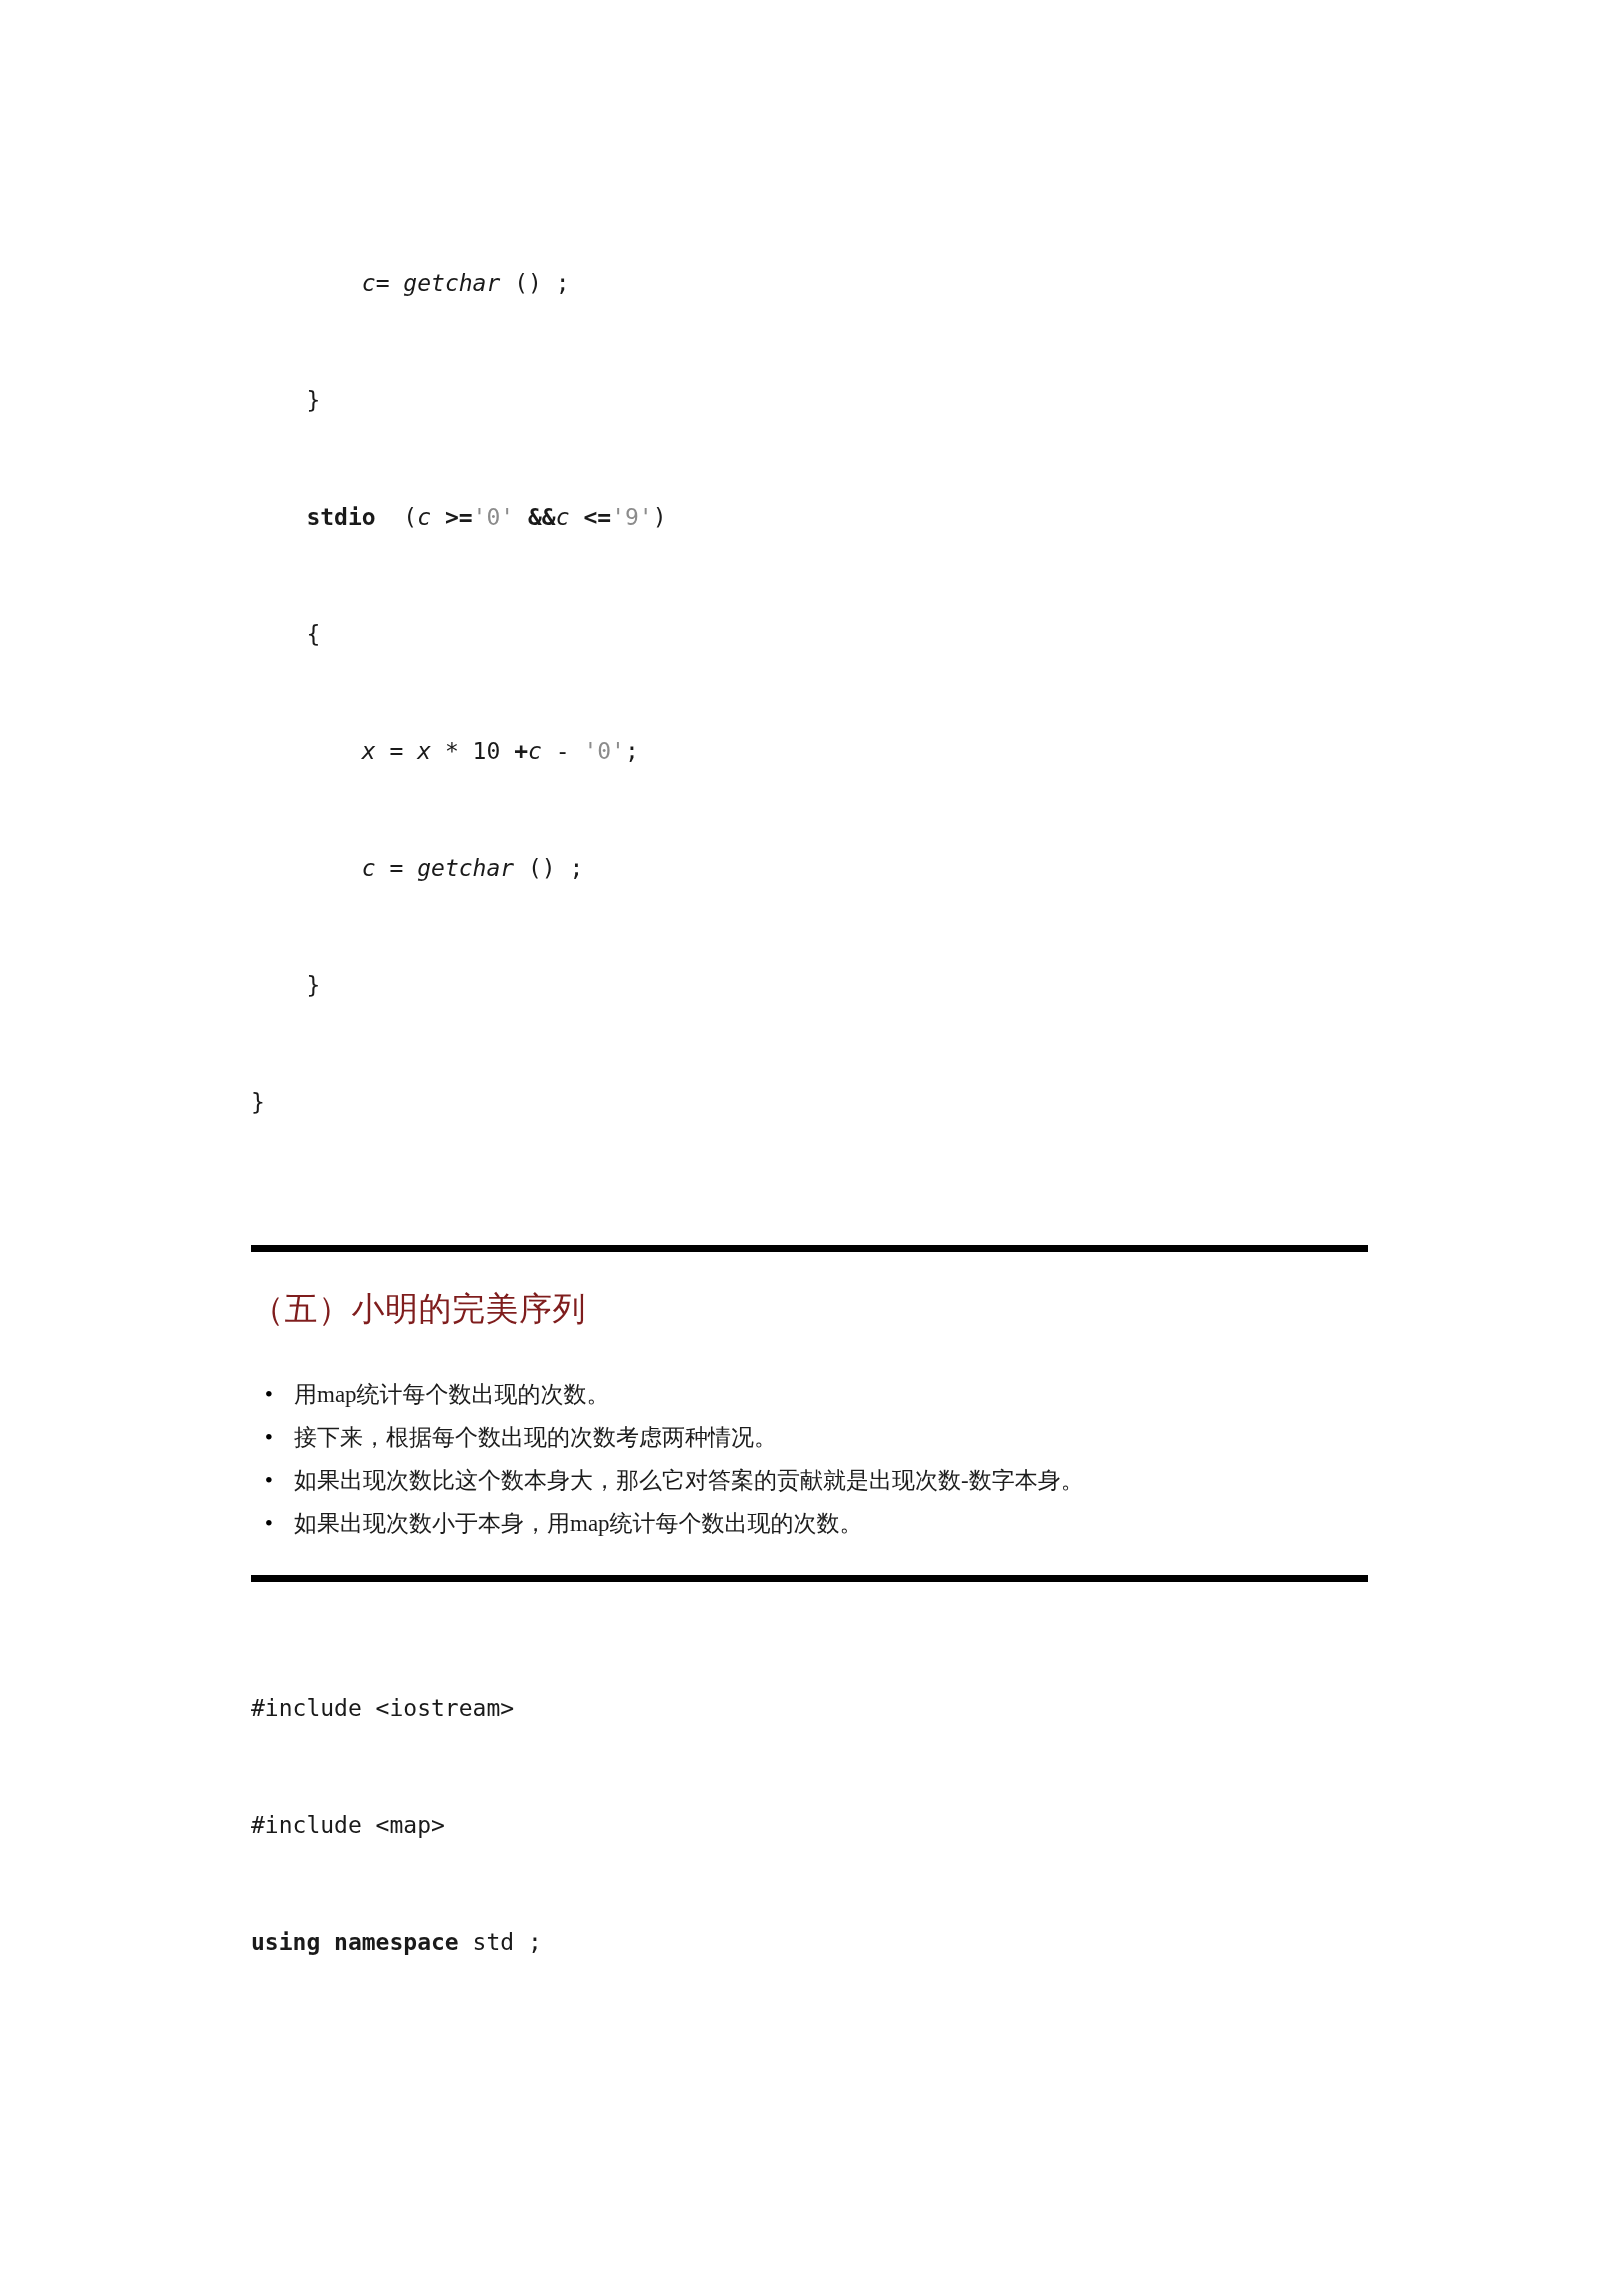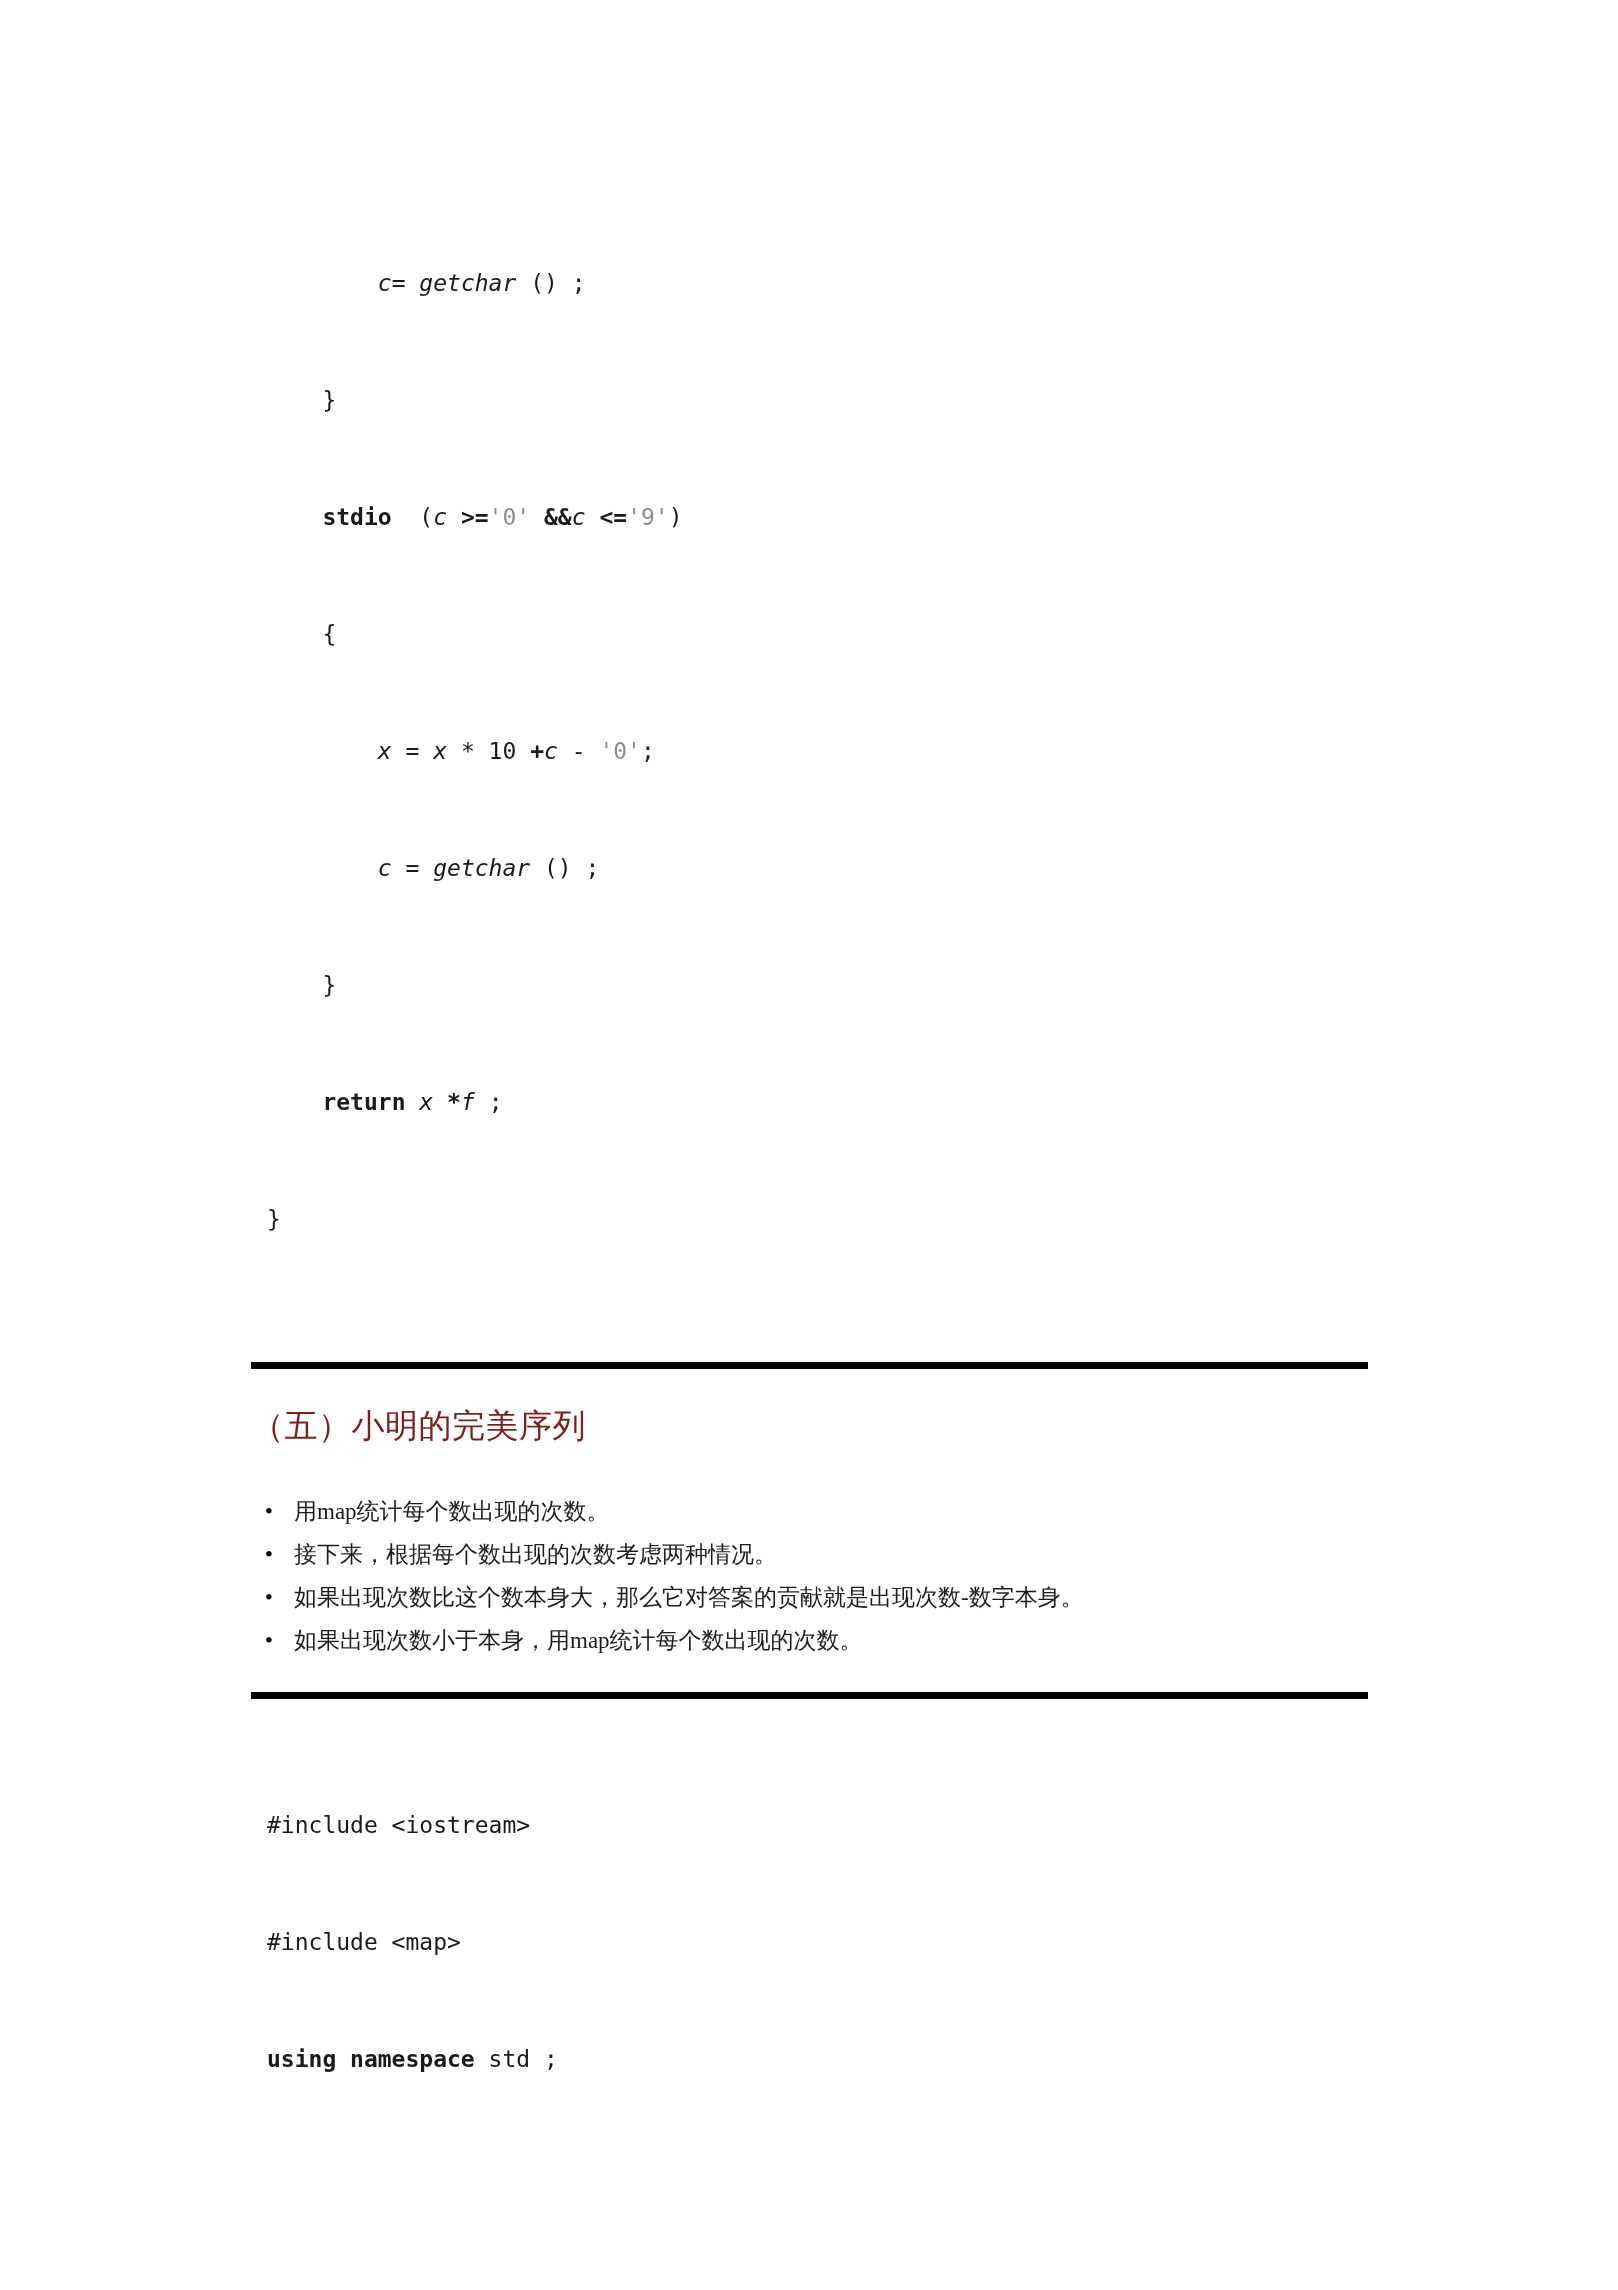--- a/index.html
+++ b/index.html
@@ -36,21 +36,20 @@
     font-family: "DejaVu Sans Mono", "Liberation Mono", monospace;
     font-size: 23px;
     line-height: 39px;
     color: #1a1a1a;
     white-space: pre;
     letter-spacing: 0px;
   }
   .code-line {
     white-space: pre;
     min-height: 39px;
-    margin-left: 16px;
   }
   .code-line.blank {
     height: 39px;
   }
   .kw {
     font-weight: bold;
     font-style: normal;
   }
   .id {
     font-style: italic;
@@ -123,21 +122,20 @@
     <div class="top-pad"></div>
 
     <div class="code-block">
       <div class="code-line">        <span class="id">c</span>= <span class="id">getchar</span> () ;</div>
       <div class="code-line">    }</div>
       <div class="code-line">    <span class="kw">stdio</span>  (<span class="id">c</span> <span class="op">&gt;=</span><span class="lit">'0'</span> <span class="op">&amp;&amp;</span><span class="id">c</span> <span class="op">&lt;=</span><span class="lit">'9'</span>)</div>
       <div class="code-line">    {</div>
       <div class="code-line">        <span class="id">x</span> = <span class="id">x</span> * 10 <span class="op">+</span><span class="id">c</span> - <span class="lit">'0'</span>;</div>
       <div class="code-line">        <span class="id">c</span> = <span class="id">getchar</span> () ;</div>
       <div class="code-line">    }</div>
-      <div class="code-line">    <span class="kw">return</span> <span class="id">x</span> <span class="op">*</span><span class="id">f</span> ;</div>
       <div class="code-line">}</div>
     </div>
 
     <div class="sp-a"></div>
 
     <div class="rule"></div>
 
     <div class="sp-b"></div>
 
     <div class="heading">（五）小明的完美序列</div>

